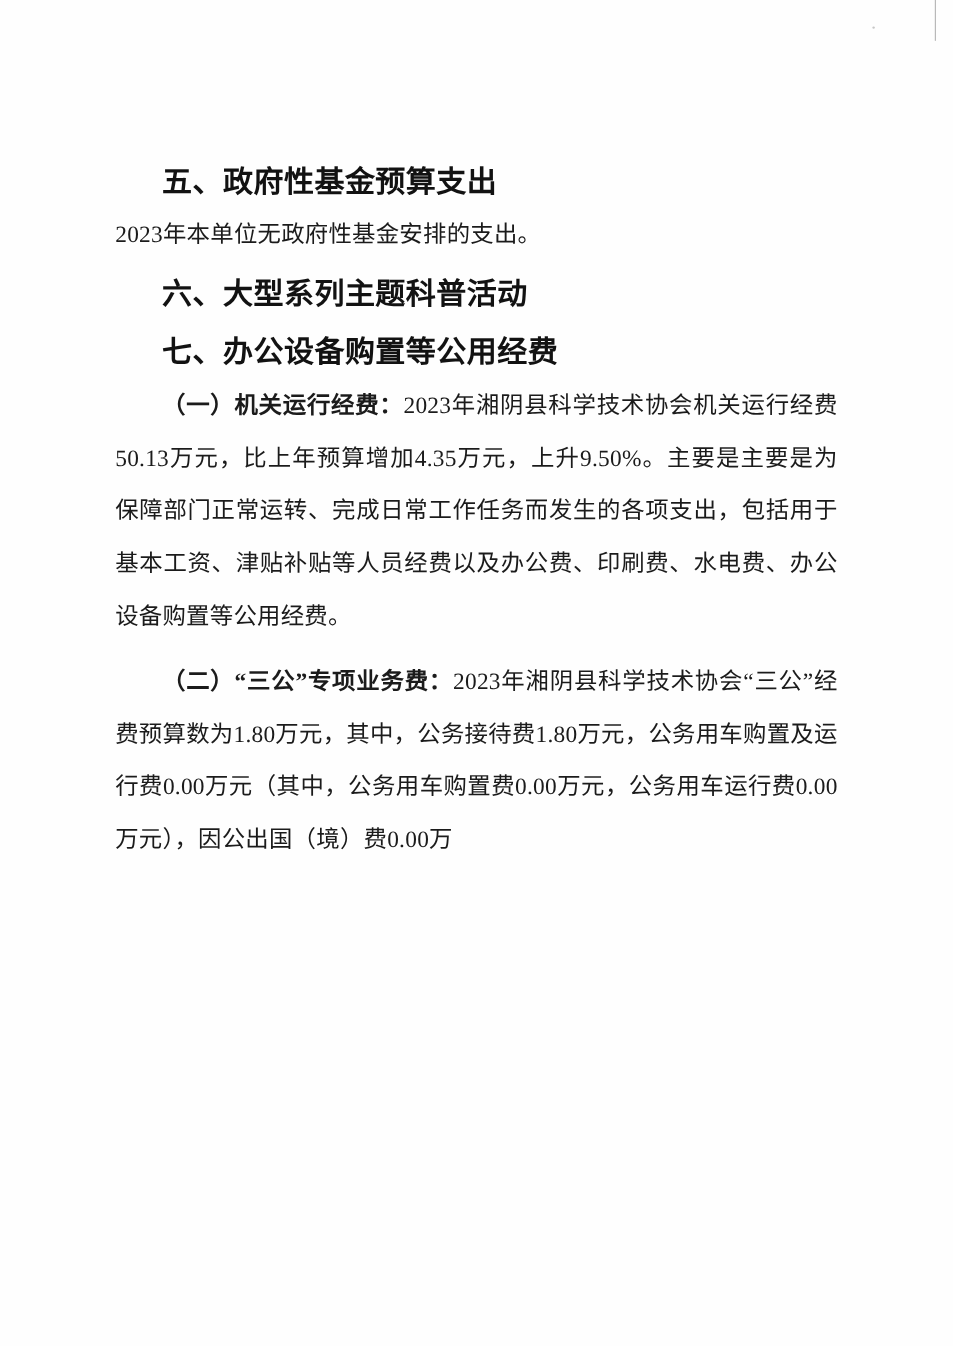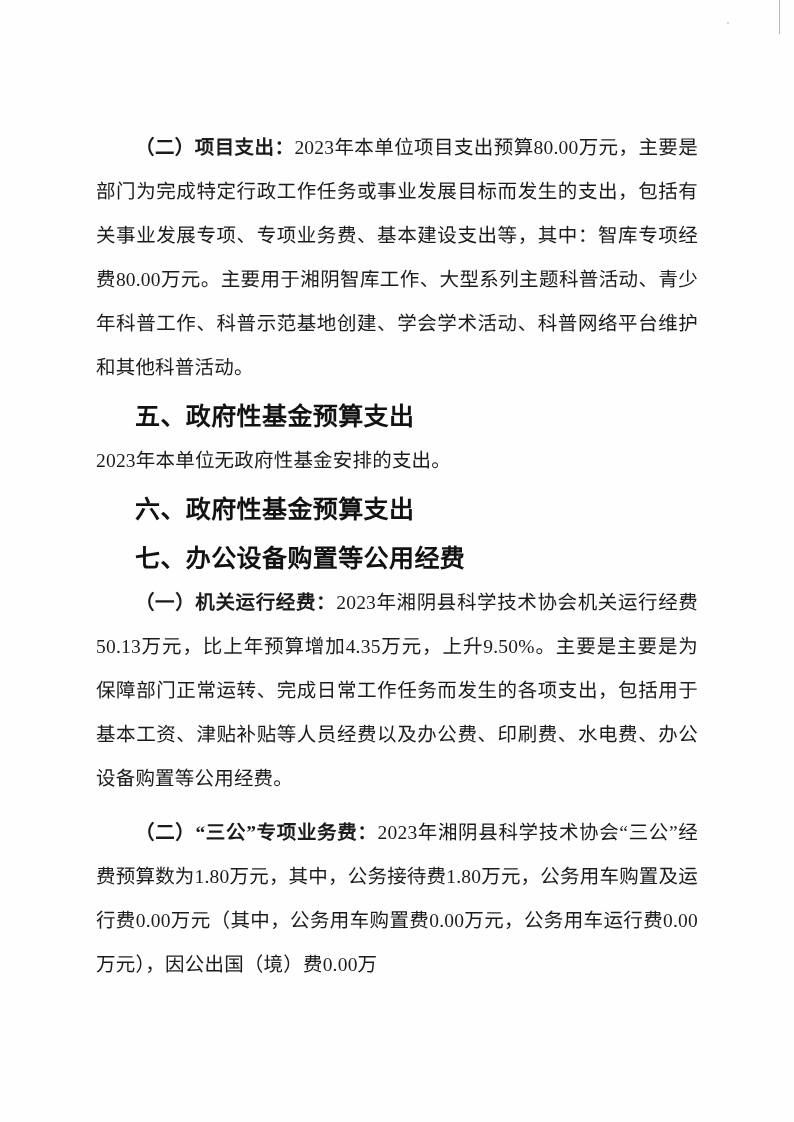--- a/index.html
+++ b/index.html
@@ -75,31 +75,30 @@
 </head>
 <body>
 
 <div class="page">
 
   <div class="scan-mark-v"></div>
   <div class="scan-mark-dot"></div>
 
   <div class="content">
 
-    <p class="body indent2"><span class="lead">（二）项目支出：</span><span>2023年本单位项目支出预算80.00万元，主要是部门为完成特定行政工作任务或事业发展目标而发生的支出，包括有关事业发展专项、专项业务费、基本建设支出等，其中：智库专项经费80.00万元。主要用于湘阴智库工作、大型系列主题科普活动、青少年科普工作、科普示范基地创建、学会学术活动、科普网络平台维护和其他科普活动。</span></p>
 
     <div class="gap-sm"></div>
 
     <h2 class="section">五、政府性基金预算支出</h2>
 
     <p class="body">2023年本单位无政府性基金安排的支出。</p>
 
     <div class="gap-sm"></div>
 
-    <h2 class="section">六、政府性基金预算支出</h2>
+    <h2 class="section">六、大型系列主题科普活动</h2>
 
 
     <div class="gap-sm"></div>
 
     <h2 class="section">七、办公设备购置等公用经费</h2>
 
     <p class="body indent2"><span class="lead">（一）机关运行经费：</span><span>2023年湘阴县科学技术协会机关运行经费50.13万元，比上年预算增加4.35万元，上升9.50%。主要是主要是为保障部门正常运转、完成日常工作任务而发生的各项支出，包括用于基本工资、津贴补贴等人员经费以及办公费、印刷费、水电费、办公设备购置等公用经费。</span></p>
 
     <div class="gap-md"></div>
 

